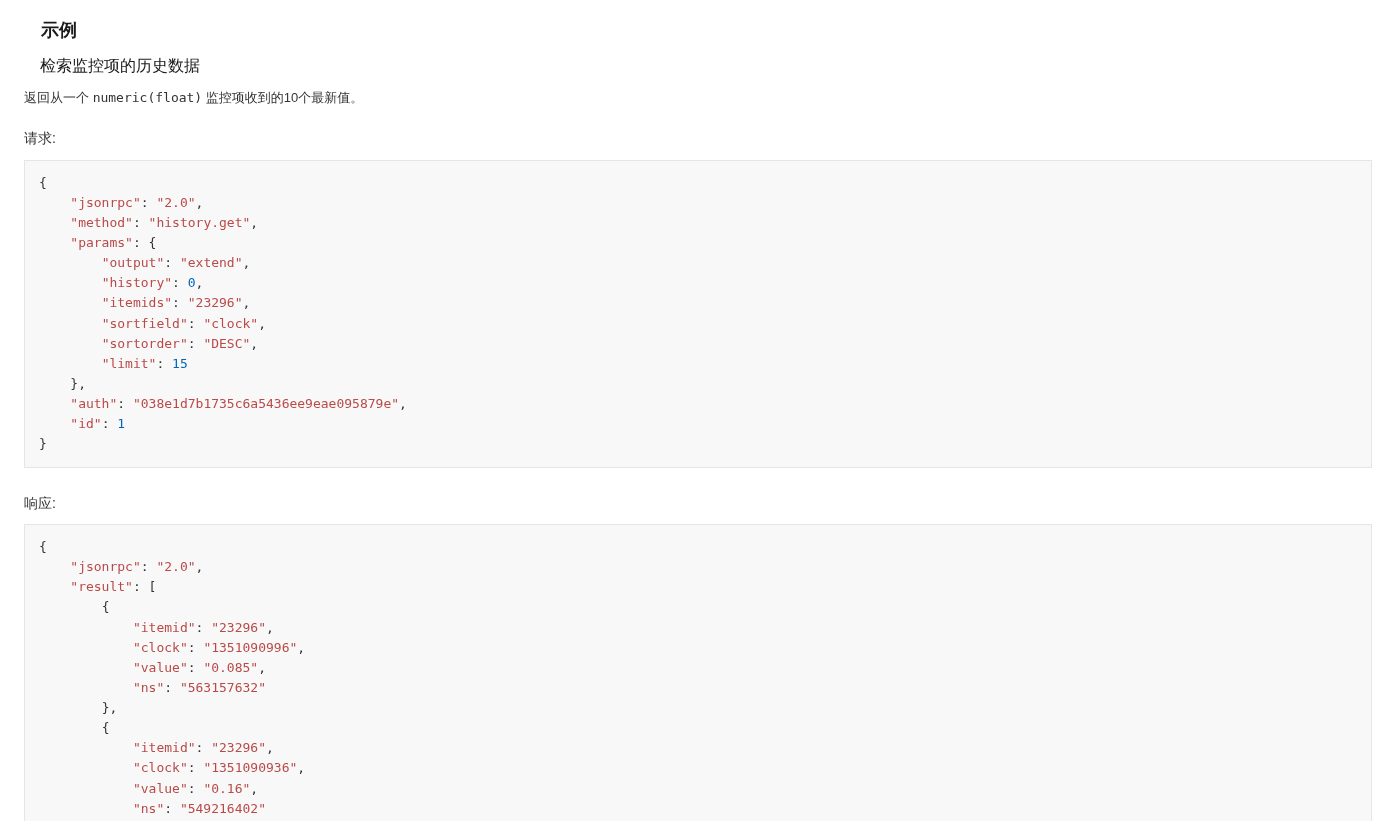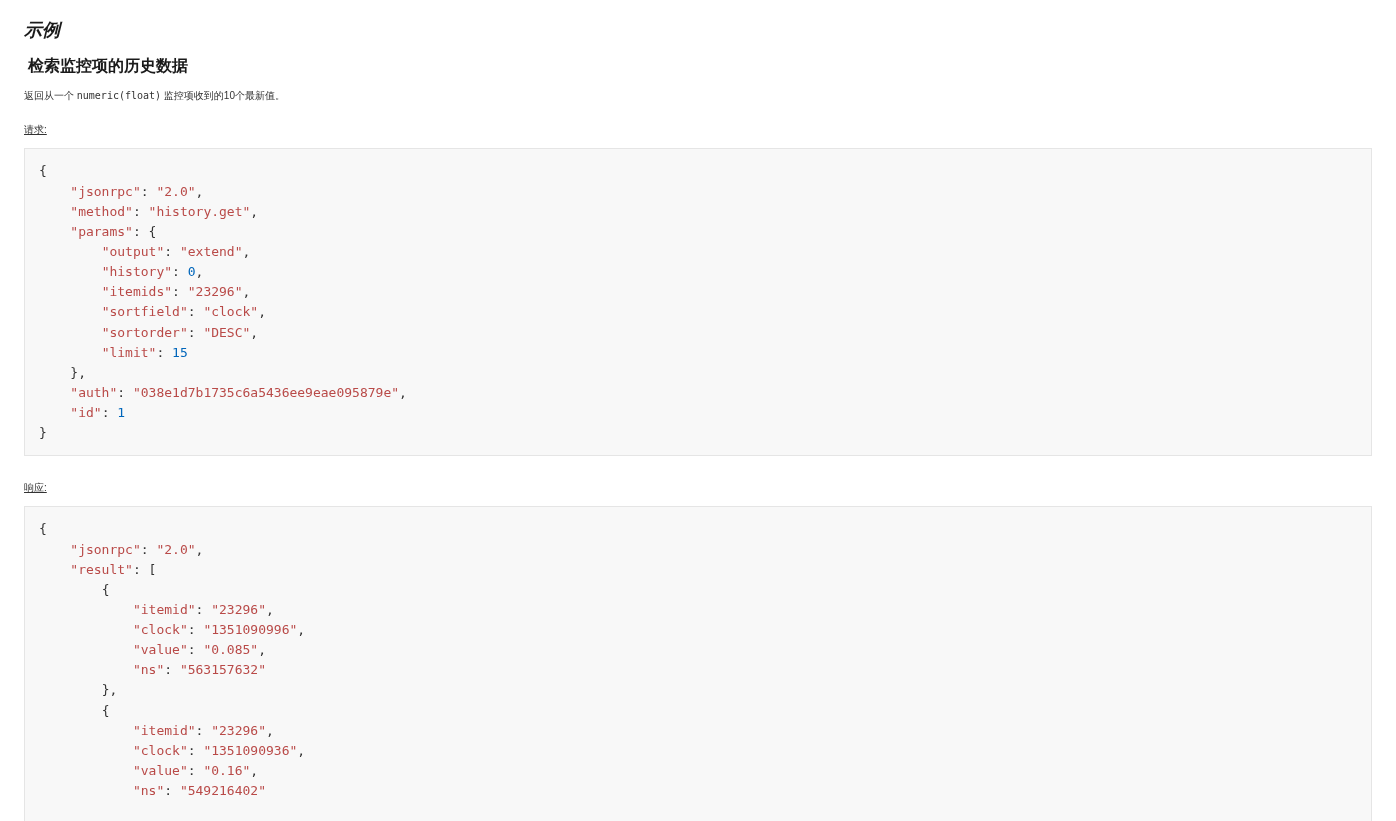--- a/index.html
+++ b/index.html
@@ -8,43 +8,41 @@
     padding: 16px 24px;
     font-family: -apple-system, BlinkMacSystemFont, "Segoe UI", "PingFang SC", "Microsoft YaHei", sans-serif;
     color: #333;
     background: #fff;
     font-size: 14px;
     line-height: 1.6;
   }
   h3.section-title {
     font-size: 18px;
     font-weight: 700;
-    margin: 0 0 8px 0;
+    margin: 0 0 8px 17px;
     color: #1a1a1a;
-    font-style: italic;
   }
   h4.sub-title {
     font-size: 16px;
-    font-weight: 700;
-    margin: 0 0 10px 4px;
+    font-weight: 400;
+    margin: 0 0 10px 16px;
     color: #1a1a1a;
   }
   p.desc {
     margin: 0 0 18px 0;
-    font-size: 10px;
+    font-size: 13px;
     color: #333;
   }
   p.desc .mono {
     font-family: "Consolas", "Monaco", monospace;
   }
   p.label {
     margin: 0 0 10px 0;
-    font-size: 10px;
+    font-size: 14px;
     color: #333;
-    text-decoration: underline;
   }
   pre.code-block {
     background: #f8f8f8;
     border: 1px solid #e5e5e5;
     padding: 12px 14px;
     margin: 0 0 24px 0;
     font-family: "Consolas", "Monaco", monospace;
     font-size: 13px;
     line-height: 1.55;
     overflow-x: auto;

